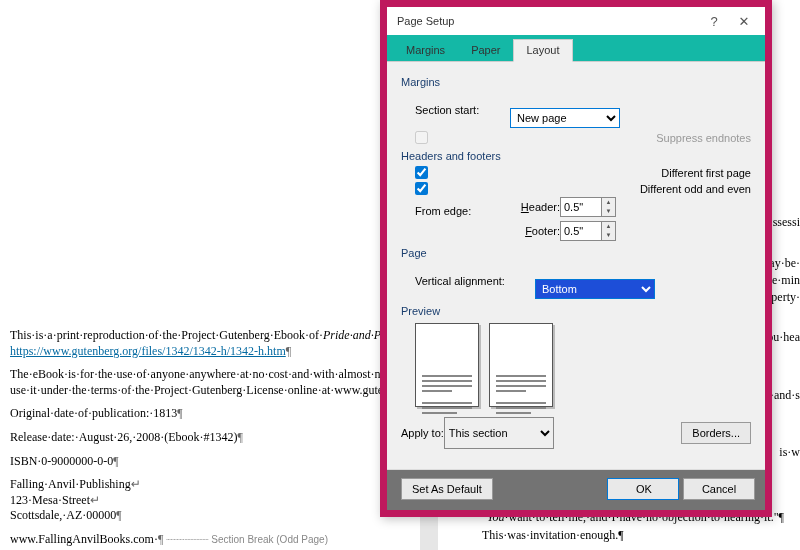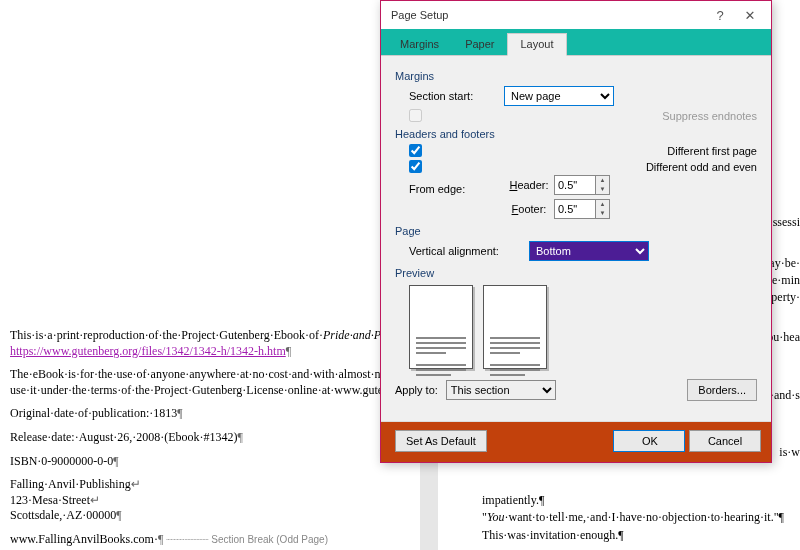--- a/index.html
+++ b/index.html
@@ -20,21 +20,21 @@
     left: 10px;
     top: 328px;
     width: 380px;
     font-family: "Times New Roman", serif;
     font-size: 12px;
     line-height: 1.3;
     color: #000;
   }
   .doc-left p { margin: 0 0 8px 0; }
   .doc-left .pilcrow { color: #666; }
-  .doc-left a { color: #a21caf; text-decoration: underline; }
+  .doc-left a { color: #0369a1; text-decoration: underline; }
   .doc-left .ital { font-style: italic; }
   .sectionbreak { color: #888; font-size: 10px; font-family: "Segoe UI", sans-serif; }
   
   .doc-right {
     position: absolute;
     left: 420px;
     top: 0;
     width: 380px;
     height: 550px;
     background: linear-gradient(to right, #e6e6e6 0, #e6e6e6 18px, #fff 18px);
@@ -49,21 +49,21 @@
     right: 0;
     white-space: nowrap;
   }
   
   .dialog {
     position: absolute;
     left: 380px;
     top: 0;
     width: 392px;
     background: #f0f0f0;
-    border: 1px solid #be185d;
+    border: 7px solid #be185d;
     box-shadow: 2px 2px 10px rgba(0,0,0,0.25);
     font-size: 11px;
   }
   .titlebar {
     display: flex;
     align-items: center;
     height: 28px;
     padding: 0 6px 0 10px;
     background: #fff;
   }
@@ -89,72 +89,73 @@
   .body { padding: 8px 14px 10px 14px; }
   .grouphdr { color: #1a3e6e; margin: 6px 0 4px 0; }
   .row { display: flex; align-items: center; margin: 3px 0 3px 14px; }
   .row label.lbl { width: 95px; }
   select.combo {
     height: 20px;
     border: 1px solid #0078d7;
     background: #fff;
     font-size: 11px;
     padding: 0 2px;
+    margin-top: 16px;
   }
   select.combo.hl {
-    background: #4c1d95;
+    background: #1d4ed8;
     color: #fff;
   }
   input[type=checkbox] { margin: 0 5px 0 0; accent-color: #0078d7; }
   .chkrow { margin: 3px 0 2px 14px; display: flex; align-items: center; justify-content: space-between; }
   .chkrow.disabled { color: #999; }
   .spin {
     display: inline-flex;
     border: 1px solid #888;
     height: 20px;
     background: #fff;
   }
   .spin input { border: none; width: 40px; font-size: 11px; padding: 0 3px; }
   .spin .arrows { display: flex; flex-direction: column; width: 14px; border-left: 1px solid #888; }
   .spin .arrows span { flex: 1; text-align: center; font-size: 6px; line-height: 8px; color: #555; background: #eee; }
   .fromedge { display: flex; margin-left: 14px; }
   .fromedge .fel { width: 95px; padding-top: 8px; }
   .fromedge .fgrid { display: grid; grid-template-columns: 50px auto; row-gap: 4px; align-items: center; }
-  .fromedge .fgrid label { text-align: center; }
+  .fromedge .fgrid label { text-align: right; }
   .fromedge .fgrid label u { text-decoration: underline; }
   
   .preview { margin: 6px 0 4px 14px; display: flex; gap: 10px; }
   .pvpage {
     width: 64px; height: 84px;
     border: 1px solid #555;
     box-shadow: 2px 2px 0 #bbb;
     background: #fff;
     position: relative;
     padding: 48px 6px 6px 6px;
   }
   .pvpage .ln { height: 2px; background: #888; margin: 3px 0; }
   
   .applyrow { display: flex; align-items: center; margin: 10px 0; }
-  .applyrow select { border: 1px solid #888; height: 20px; font-size: 11px; margin-left: 8px; }
+  .applyrow select { border: 1px solid #888; height: 32px; font-size: 11px; }
   .applyrow .spacer { flex: 1; }
   button.dlgbtn {
     height: 22px;
     padding: 0 10px;
     background: #e9e9e9;
     border: 1px solid #999;
     font-size: 11px;
     margin-left: 4px;
   }
   button.dlgbtn.primary { border: 1px solid #0078d7; padding-left: 12px; }
   .footer {
     display: flex;
     align-items: center;
     padding: 8px 10px 10px 10px;
     border-top: 1px solid #ddd;
-    background: #c2410c;
+    background: #737373;
   }
   .footer .spacer { flex: 1; }
 </style>
 </head>
 <body>
 
 <div class="doc-right">
   <span class="frag" style="top:214px">ssessi</span>
   <span class="frag" style="top:255px">ay·be·</span>
   <span class="frag" style="top:272px">e·min</span>

